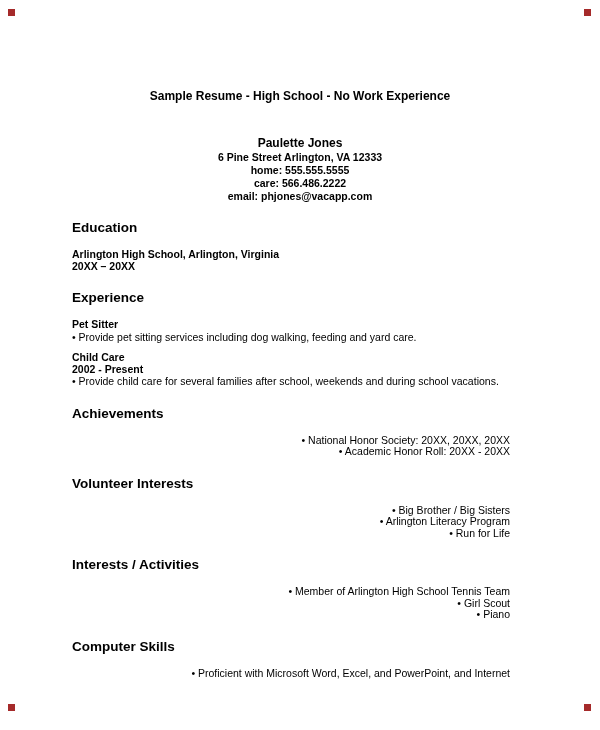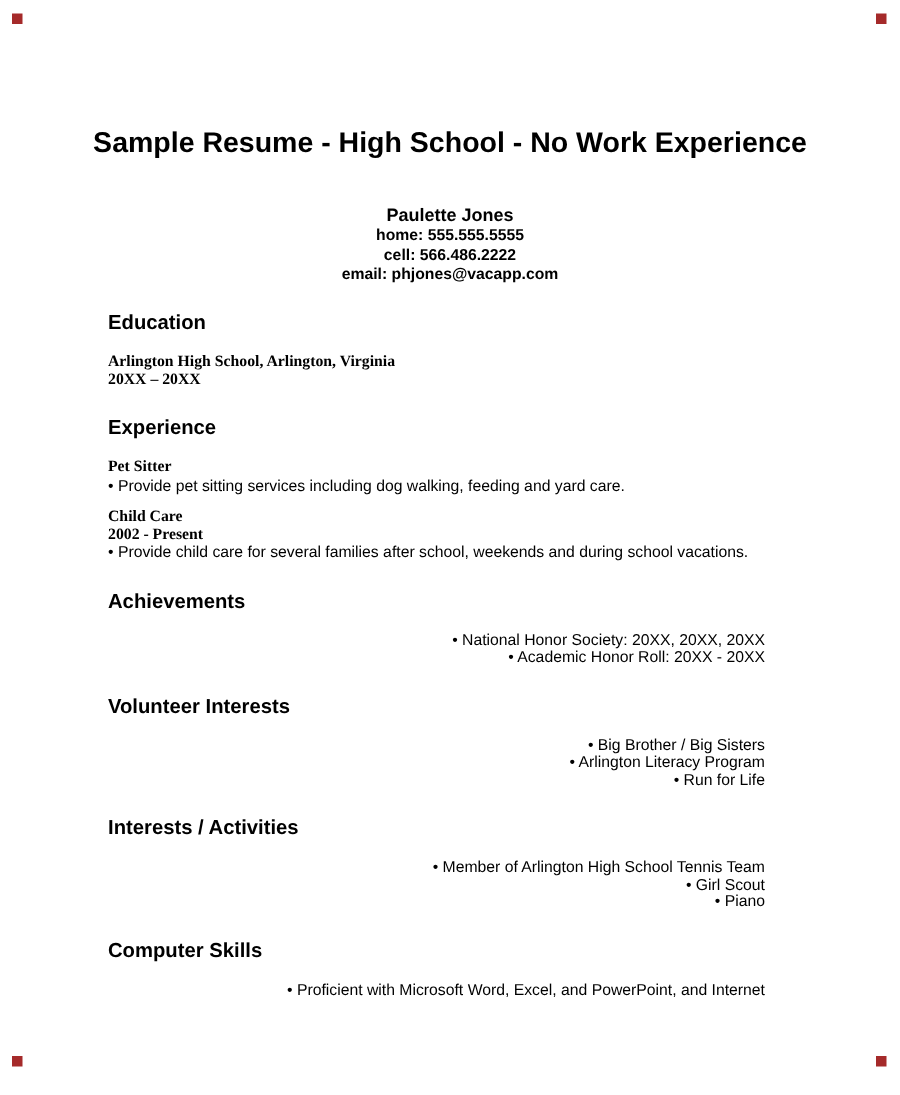--- a/index.html
+++ b/index.html
@@ -24,21 +24,21 @@
   }
   .corner.tl { top: 9px;  left: 8px; }
   .corner.tr { top: 9px;  right: 9px; }
   .corner.bl { bottom: 19px; left: 8px; }
   .corner.br { bottom: 19px; right: 9px; }
 
   .doc-title {
     margin-top: 88px;
     text-align: center;
     font-weight: bold;
-    font-size: 19px;
+    font-size: 12px;
     line-height: 16px;
   }
 
   .contact {
     margin-top: 32px;
     text-align: center;
     font-weight: bold;
   }
   .contact .name {
     font-size: 12px;
@@ -58,21 +58,20 @@
     font-size: 13.5px;
     line-height: 16px;
     margin: 18px 0 13px 0;
   }
   .section-heading.first { margin-top: 17px; }
 
   .bold-line {
     font-weight: bold;
     font-size: 10.5px;
     line-height: 11.5px;
-    font-family: Liberation Serif, serif;
   }
   .bullet-line {
     font-weight: normal;
     font-size: 10.5px;
     line-height: 11.5px;
   }
   .job { margin-bottom: 9px; }
   .job .bullet-line { margin-top: 1px; }
   .bullet-list .bullet-line { margin: 0; text-align: right; }
 </style>
@@ -83,22 +82,23 @@
 
   <span class="corner tl" style="background: rgb(165, 42, 42);"></span>
   <span class="corner tr" style="background: rgb(165, 42, 42);"></span>
   <span class="corner bl" style="background: rgb(165, 42, 42);"></span>
   <span class="corner br" style="background: rgb(165, 42, 42);"></span>
 
   <div class="doc-title">Sample Resume - High School - No Work Experience</div>
 
   <div class="contact">
     <div class="name">Paulette Jones</div>
+    <div class="cline">6 Pine Street Arlington, VA 12333</div>
     <div class="cline">home: 555.555.5555</div>
-    <div class="cline">cell: 566.486.2222</div>
+    <div class="cline">care: 566.486.2222</div>
     <div class="cline">email: phjones@vacapp.com</div>
   </div>
 
   <div class="content">
 
     <div class="section-heading first">Education</div>
     <div class="bold-line">Arlington High School, Arlington, Virginia</div>
     <div class="bold-line">20XX – 20XX</div>
 
     <div class="section-heading">Experience</div>

